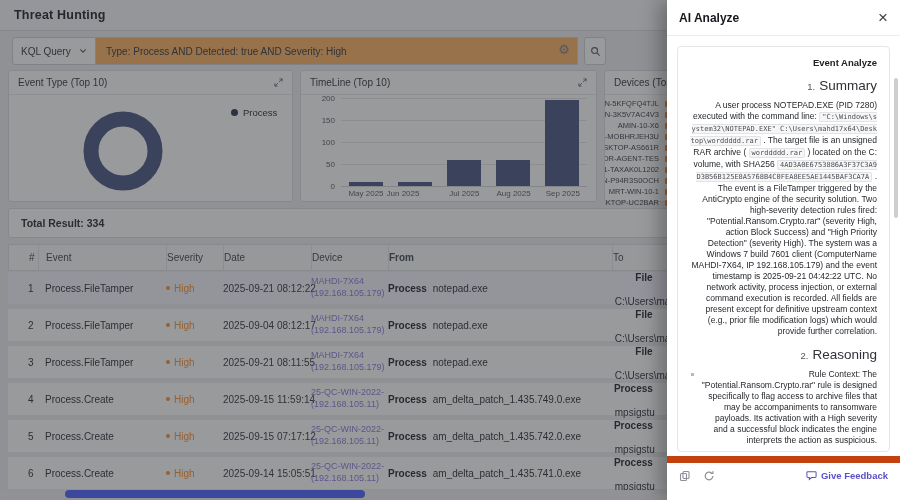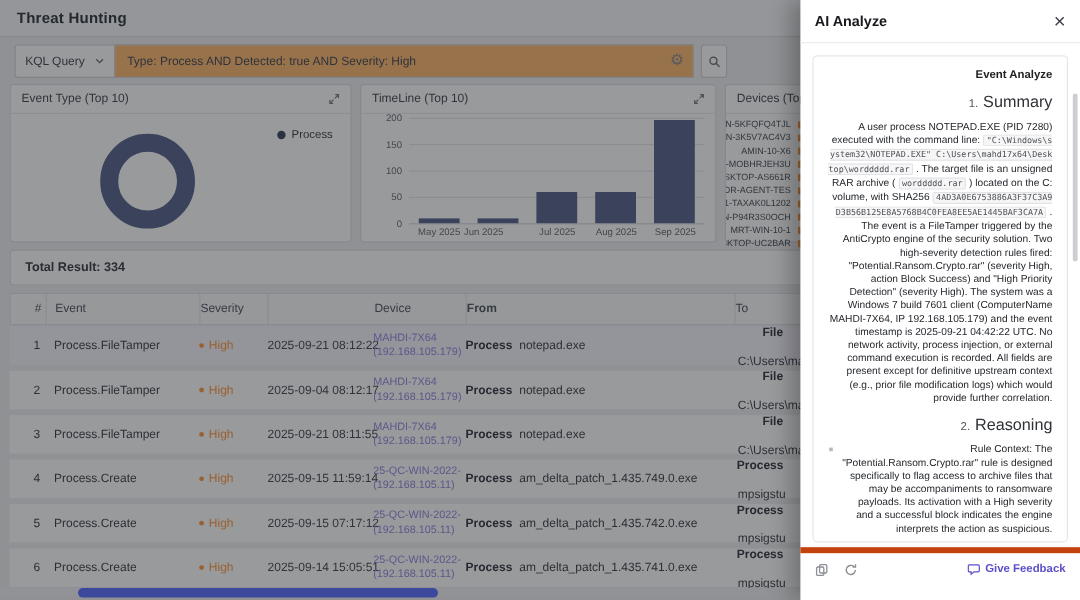--- a/index.html
+++ b/index.html
@@ -103,21 +103,21 @@
   .ai-h2 .txt { font-size:13.5px; }
   .ai-p { font-size:8.5px; line-height:11px; color:#25282d; }
   .chip { font-family:"DejaVu Sans Mono", monospace; font-size:7px; background:#f6f6f7;
           border:1px solid #e2e3e6; border-radius:2px; padding:0 2px; color:#4c4f55; word-break:break-all; }
   .ai-ul { list-style:none; margin-top:2px; }
   .ai-ul li { position:relative; font-size:8.5px; line-height:11px; color:#25282d; padding-left:9px; margin-bottom:4px; }
   .ai-ul li::before { content:""; position:absolute; left:1px; top:4px; width:3px; height:3px;
                       background:#b7b9be; }
   .ai-scroll-thumb { position:absolute; right:2px; top:42px; width:4px; height:140px; background:#cdced2;
                      border-radius:2px; cursor:grab; }
-  .ai-footer { flex:0 0 auto; height:32px; border-top:5px solid #c2410c; display:flex; align-items:center;
+  .ai-footer { flex:0 0 auto; height:32px; border-top:7px solid #c2410c; display:flex; align-items:center;
                padding:0 12px; gap:12px; margin-bottom:12px; }
   .ic-btn { display:flex; color:#8d9097; cursor:pointer; background:none; border:none; padding:0; }
   .feedback { margin-left:auto; display:flex; align-items:center; gap:4px; color:#5b4fc8; font-size:9.5px;
               font-weight:700; cursor:pointer; }
 </style>
 </head>
 <body>
 
 <div class="main">
 
@@ -248,20 +248,21 @@
   </div>
 
   <div class="total-bar">
     <span>Total Result: 334</span>
   </div>
 
   <div class="thead">
     <div class="th" style="left:0;   width:30px; padding-left:20px;">#</div>
     <div class="th" style="left:30px; width:128px; padding-left:7px;">Event</div>
     <div class="th" style="left:158px; width:57px;">Severity</div>
+    <div class="th" style="left:215px; width:88px;">Date</div>
     <div class="th" style="left:303px; width:77px;">Device</div>
     <div class="th" style="left:380px; width:224px;font-weight:bold;">From</div>
     <div class="th" style="left:604px; width:278px; border-right:none;">To</div>
   </div>
 
   <div class="rows" id="rows">
       <div class="trow sel">
     <div class="td c-num">1</div>
     <div class="td c-event">Process.FileTamper</div>
     <div class="td c-sev">

